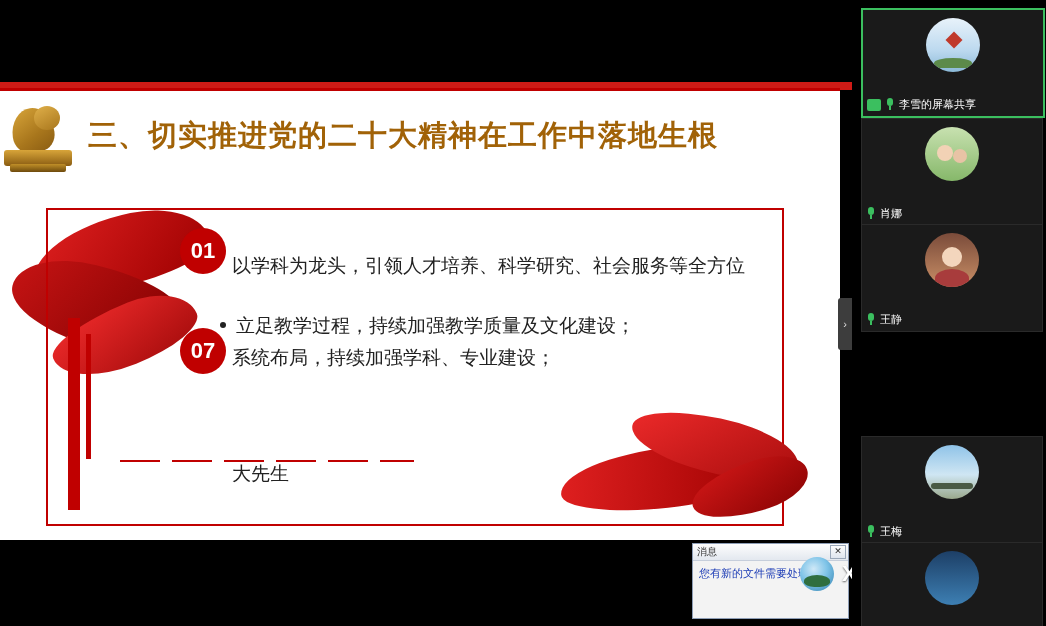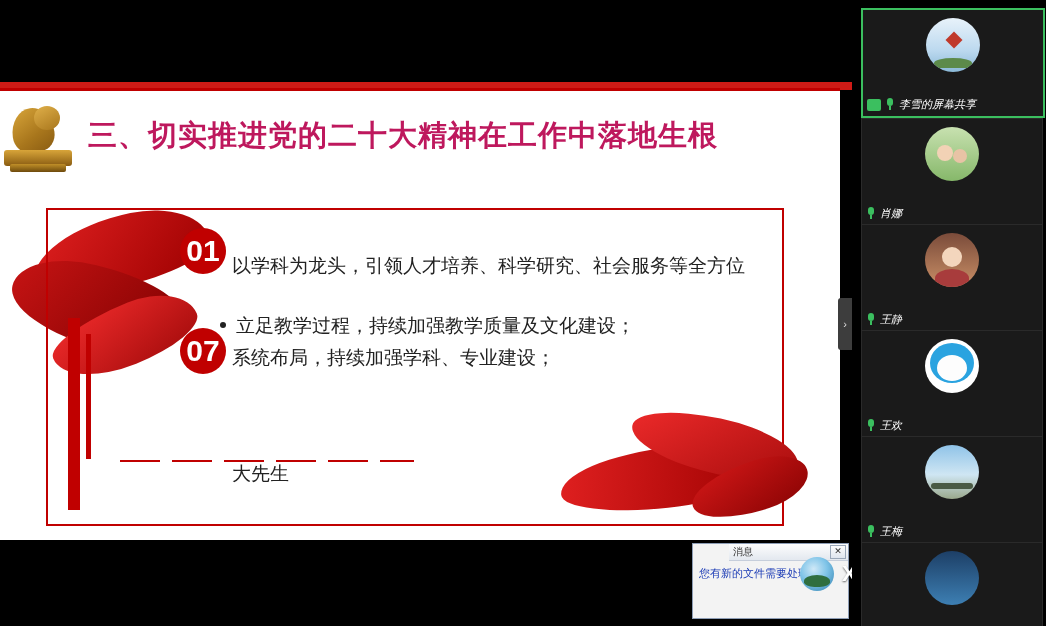--- a/index.html
+++ b/index.html
@@ -93,21 +93,21 @@
     background: linear-gradient(180deg,#c08f28,#6e4a0c);
     border-radius: 2px;
   }
 
   .slide-title {
     position: absolute;
     left: 88px;
     top: 28px;
     font-size: 29px;
     font-weight: bold;
-    color: #be185d;
+    color: #a16207;
     letter-spacing: 1px;
     white-space: nowrap;
     text-align: center;
   }
 
   
   .content-frame {
     position: absolute;
     left: 46px;
     top: 120px;
@@ -208,21 +208,21 @@
   }
 
   
   .num-badge {
     position: absolute;
     width: 46px;
     height: 46px;
     border-radius: 50%;
     background: #c00000;
     color: #fff;
-    font-size: 30px;
+    font-size: 22px;
     font-weight: bold;
     display: flex;
     align-items: center;
     justify-content: center;
   }
   .num-01 { left: 180px; top: 140px; }
   .num-02 { left: 180px; top: 240px; }
 
   
   .bullet {
@@ -278,21 +278,20 @@
   }
   .chat-titlebar {
     height: 16px;
     background: linear-gradient(180deg,#fdfdfd,#e3e8ef);
     border-bottom: 1px solid #c6cedb;
     display: flex;
     align-items: center;
     padding: 0 2px;
     font-size: 10px;
     color: #333;
-    margin-left: 36px;
   }
   .chat-title { flex: 1; padding-left: 2px; }
   .chat-close {
     width: 14px; height: 12px;
     border: 1px solid #9aa7b8;
     background: linear-gradient(180deg,#fdfdfd,#dfe5ee);
     font-size: 9px;
     line-height: 10px;
     text-align: center;
     color: #333;
@@ -350,21 +349,20 @@
     background: #000;
   }
   .tile {
     position: absolute;
     left: 5px;
     width: 180px;
     height: 106px;
     background: #1a1a1a;
     border: 1px solid #2a2a2a;
     overflow: hidden;
-    font-style: italic;
   }
   .tile.active {
     border: 2px solid #3bbf5f;
   }
   .tile .avatar {
     position: absolute;
     left: 50%;
     top: 8px;
     transform: translateX(-50%);
     width: 54px;
@@ -580,30 +578,20 @@
       <div class="avatar av-portrait"></div>
       <div class="label-row">
         <span class="icon-mic">
             <span class="mic-body"></span>
             <span class="mic-stand"></span>
           </span>
         <span>王静</span>
       </div>
     </div>
 
-    <div class="tile" style="top:330px;">
-      <div class="avatar av-doraemon"></div>
-      <div class="label-row">
-        <span class="icon-mic">
-            <span class="mic-body"></span>
-            <span class="mic-stand"></span>
-          </span>
-        <span>王欢</span>
-      </div>
-    </div>
 
     <div class="tile" style="top:436px;">
       <div class="avatar av-beach"></div>
       <div class="label-row">
         <span class="icon-mic">
             <span class="mic-body"></span>
             <span class="mic-stand"></span>
           </span>
         <span>王梅</span>
       </div>

